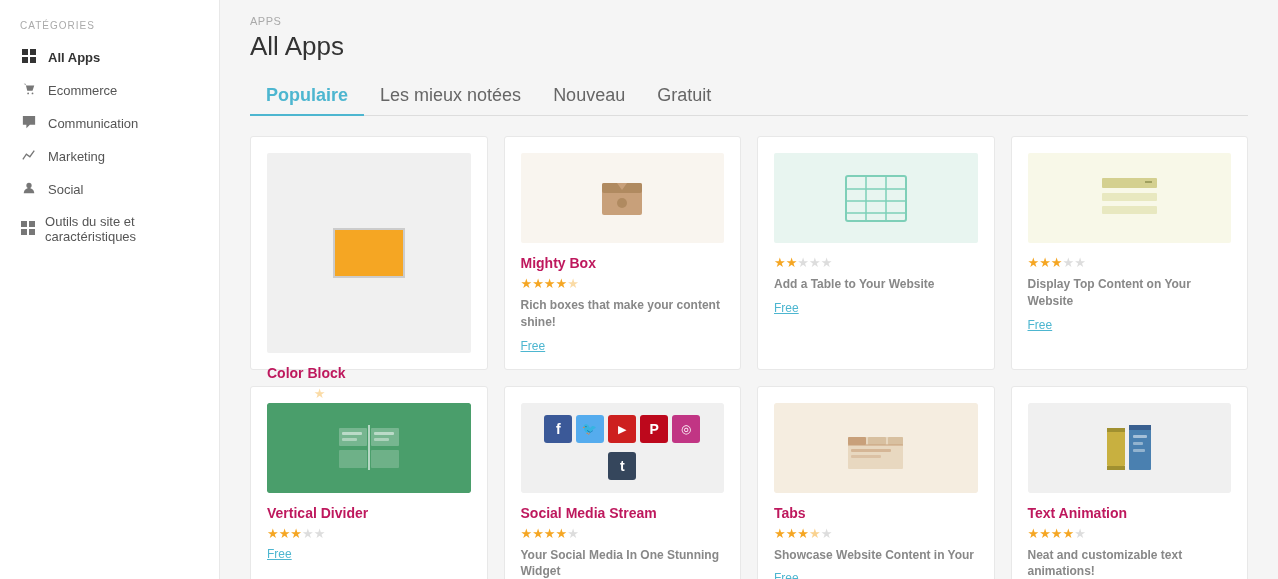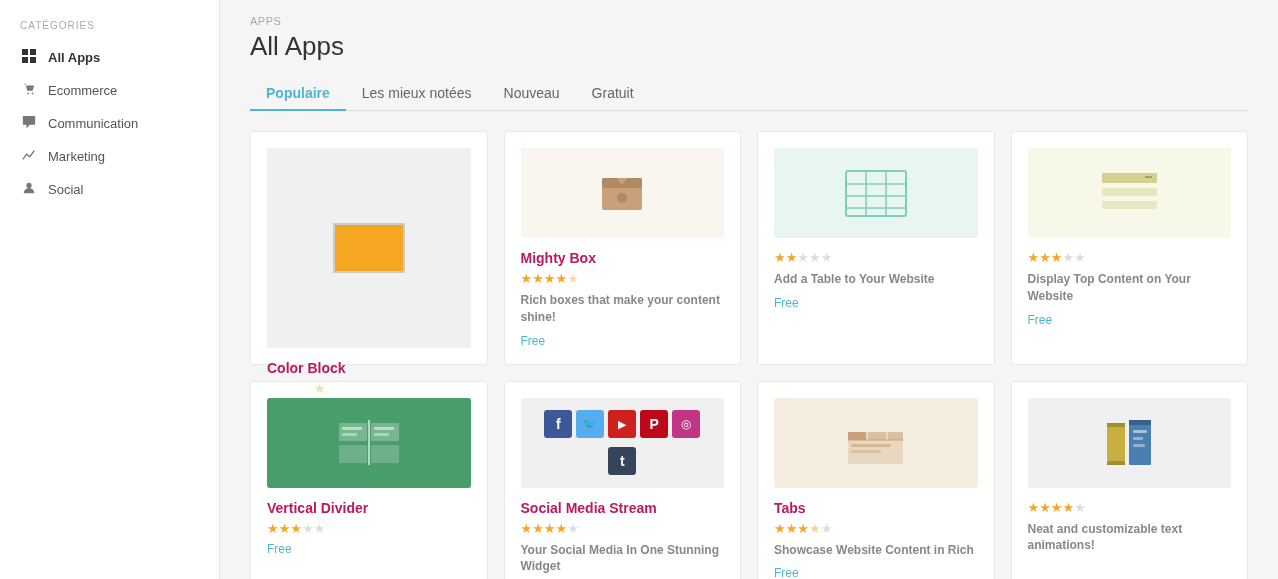--- a/index.html
+++ b/index.html
@@ -69,21 +69,21 @@
 
     
     .tabs {
       display: flex;
       border-bottom: 1px solid #ddd;
       margin-bottom: 20px;
     }
     .tab {
       padding: 8px 16px;
       cursor: pointer;
-      font-size: 14px;
+      font-size: 18px;
       color: #666;
       border-bottom: 2px solid transparent;
       margin-bottom: -1px;
     }
     .tab.active {
       color: #4db6d0;
       border-bottom: 2px solid #4db6d0;
       font-weight: 600;
     }
 
@@ -131,20 +131,21 @@
       font-size: 12px;
       color: #888;
       line-height: 1.4;
       margin-bottom: 8px;
       font-weight: bold;
     }
     .app-card-price {
       font-size: 12px;
       color: #4db6d0;
       font-weight: 500;
+      text-decoration: underline;
     }
 
     
     .img-color-block {
       background: #f0f0f0;
       width: 100%;
       height: 100%;
       display: flex;
       align-items: center;
       justify-content: center;
@@ -202,20 +203,31 @@
   <div class="sidebar-item">
     <span class="icon">
       <svg width="14" height="14" viewBox="0 0 16 16" fill="currentColor">
         <circle cx="8" cy="5" r="3"></circle>
         <path d="M2 14c0-3.3 2.7-6 6-6s6 2.7 6 6"></path>
       </svg>
     </span>
     <span>Social</span>
   </div>
 
+  <div class="sidebar-item">
+    <span class="icon">
+      <svg width="14" height="14" viewBox="0 0 14 14" fill="currentColor">
+        <rect x="0" y="0" width="6" height="6"></rect>
+          <rect x="8" y="0" width="6" height="6"></rect>
+        <rect x="0" y="8" width="6" height="6"></rect>
+          <rect x="8" y="8" width="6" height="6"></rect>
+      </svg>
+    </span>
+    <span>Outils du site et caractéristiques</span>
+  </div>
 </aside>
 
 <main class="main">
   <div class="breadcrumb">APPS</div>
   <h1 class="page-title">All Apps</h1>
 
   <div class="tabs">
     <div class="tab active">Populaire</div>
     <div class="tab">Les mieux notées</div>
     <div class="tab">Nouveau</div>
@@ -386,40 +398,41 @@
         </div>
       </div>
       <div class="app-card-name">Tabs</div>
       <div class="stars">
         <span class="star filled">★</span>
         <span class="star filled">★</span>
         <span class="star filled">★</span>
         <span class="star" style="color:#f5a623;opacity:0.5;">★</span>
         <span class="star">★</span>
       </div>
-      <div class="app-card-desc">Showcase Website Content in Rich</div>
+      <div class="app-card-desc">Showcase Website Content in Your</div>
       <div class="app-card-price">Free</div>
     </div>
 
     <div class="app-card">
       <div class="app-card-image">
         <div style="background:#f0f0f0;width:100%;height:100%;display:flex;align-items:center;justify-content:center;border-radius:2px;">
           <svg width="65" height="55" viewBox="0 0 65 55">
 
             <rect x="10" y="8" width="18" height="38" rx="1" fill="#c8b040"></rect>
             <rect x="10" y="8" width="18" height="4" fill="#a09030"></rect>
             <polygon points="10,46 28,46 28,50 10,50" fill="#a09030"></polygon>
             <rect x="32" y="5" width="22" height="45" rx="1" fill="#4a80b0"></rect>
             <rect x="32" y="5" width="22" height="5" fill="#3a6090"></rect>
             <rect x="36" y="15" width="14" height="3" rx="1" fill="rgba(255,255,255,0.5)"></rect>
             <rect x="36" y="22" width="10" height="3" rx="1" fill="rgba(255,255,255,0.4)"></rect>
             <rect x="36" y="29" width="12" height="3" rx="1" fill="rgba(255,255,255,0.4)"></rect>
           </svg>
         </div>
       </div>
+      <div class="app-card-name">Text Animation</div>
       <div class="stars">
         <span class="star filled">★</span>
         <span class="star filled">★</span>
         <span class="star filled">★</span>
         <span class="star filled">★</span>
         <span class="star">★</span>
       </div>
       <div class="app-card-desc">Neat and customizable text animations!</div>
 
     </div>

